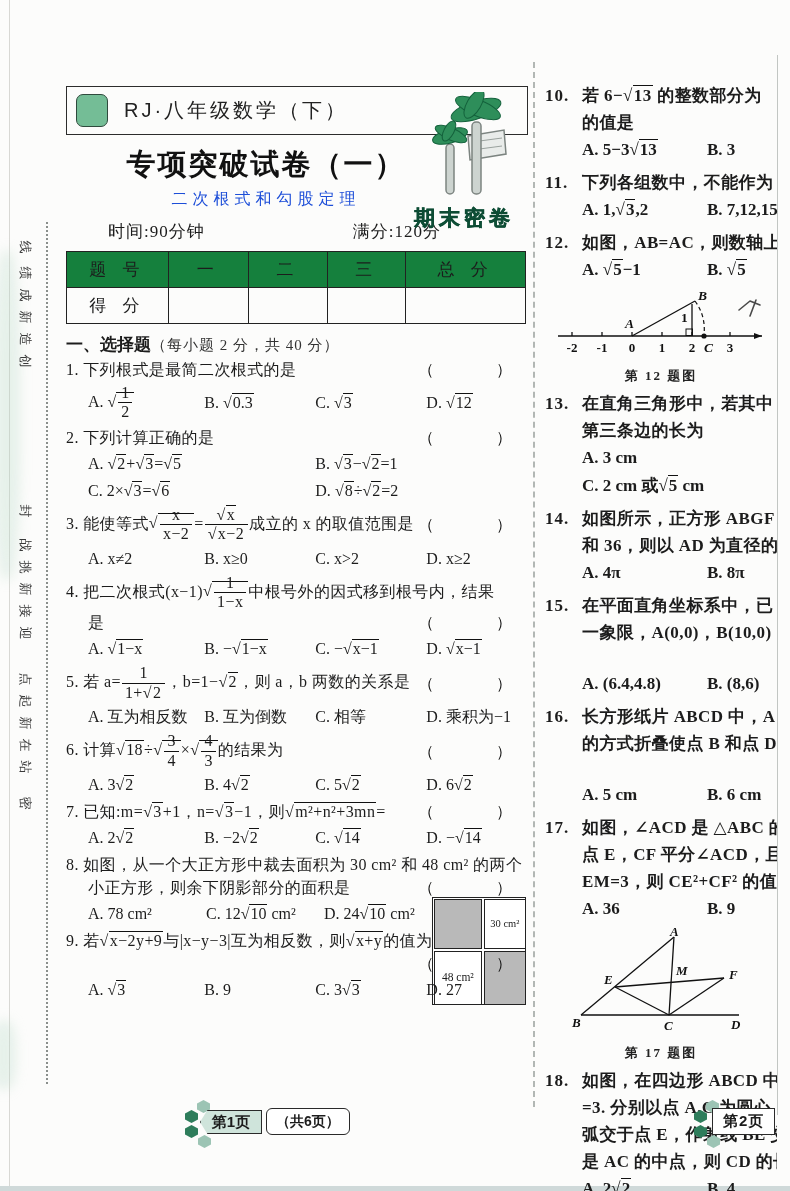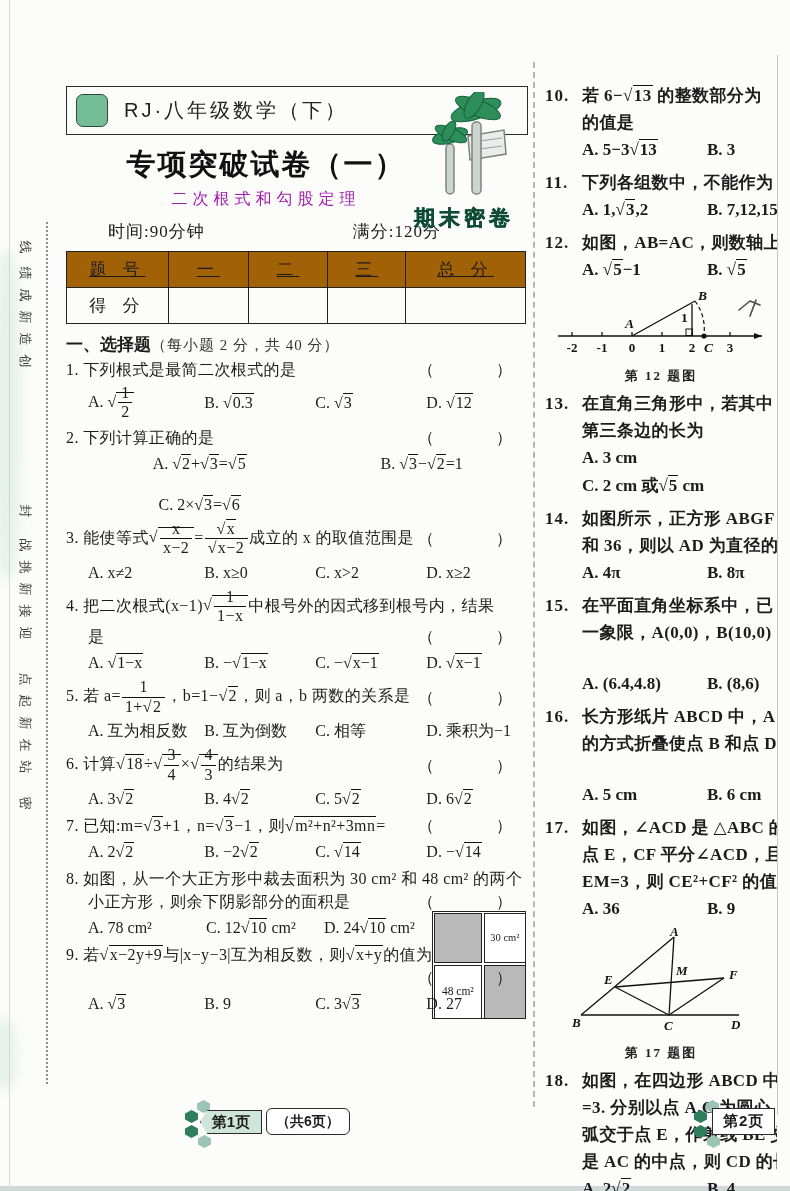--- a/index.html
+++ b/index.html
@@ -22,46 +22,46 @@
   .m-item span{display:block;transform:rotate(90deg);line-height:22px;}
   .m-i0{top:236px;} .m-i1{top:262px;} .m-i2{top:500px;} .m-i3{top:534px;} .m-i4{top:668px;} .m-i5{top:792px;}
   
   .col-left{position:absolute;left:66px;top:86px;width:462px;}
   .tab-box{position:relative;height:49px;border:1.6px solid #2c2c2c;border-radius:0;display:flex;align-items:center;}
   .tab-square{width:32px;height:33px;margin-left:9px;border:1.6px solid #2f4a3d;border-radius:7px;background:#74bd96;}
   .tab-title{margin-left:16px;font-family:"Liberation Sans","DejaVu Sans",sans-serif;
              font-size:20px;letter-spacing:3px;color:#222;}
   .main-title{margin-top:10px;width:400px;text-align:center;font-family:"Liberation Sans","DejaVu Sans",sans-serif;
               font-weight:900;font-size:29px;letter-spacing:2px;color:#111;}
-  .sub-title{width:400px;text-align:center;font-size:16px;letter-spacing:5px;margin-top:4px;color:#a21caf;}
+  .sub-title{width:400px;text-align:center;font-size:16px;letter-spacing:5px;margin-top:4px;color:#1d4ed8;}
   .badge-wrap{position:absolute;right:-6px;top:6px;width:140px;text-align:center;}
   .badge-label{margin-top:2px;font-family:"Liberation Sans","DejaVu Sans",sans-serif;font-weight:900;
                font-size:21px;letter-spacing:4px;color:#17694a;-webkit-text-stroke:.5px #0d4a33;}
   .time-row{margin-top:10px;display:flex;font-size:17px;letter-spacing:1px;}
   .time-row .t1{margin-left:42px;} .time-row .t2{margin-left:148px;}
   
   table.score{margin-top:8px;width:460px;border-collapse:collapse;border:1.7px solid #222;}
   table.score td{border:1.2px solid #222;height:36px;text-align:center;font-size:17px;letter-spacing:6px;}
-  table.score tr.hd td{background:#a16207;text-decoration:underline;}
+  table.score tr.hd td{background:#15803d;}
   table.score td.c0{width:102px;} table.score td.c1{width:80px;} table.score td.c2{width:80px;}
   table.score td.c3{width:78px;} table.score td.c4{width:120px;}
   
   .sec-head{margin-top:9px;font-size:17px;}
   .sec-head .st{font-family:"Liberation Sans","DejaVu Sans",sans-serif;font-weight:900;}
   .sec-head .sn{font-size:15px;color:#333;letter-spacing:1px;}
   
   .qwrap{margin-top:2px;}
   .q{position:relative;margin-bottom:4px;font-size:16px;line-height:23px;}
   .lstem{display:flex;align-items:center;}
   .lstem.cont{padding-left:22px;}
   .stxt{letter-spacing:.4px;}
   .paren{margin-left:auto;margin-right:6px;letter-spacing:10px;}
   .opts{display:grid;margin:3px 0 3px 22px;column-gap:4px;align-items:center;}
   .opts.cols4{grid-template-columns:1.05fr 1fr 1fr .95fr;}
-  .opts.cols2{grid-template-columns:1.05fr 1fr;row-gap:18px;text-align:center;}
+  .opts.cols2{grid-template-columns:1.05fr 1fr;row-gap:4px;}
   .opts.cols1{grid-template-columns:1fr 1fr 1fr;row-gap:5px;max-width:350px;}
   .opt{white-space:nowrap;}
   
   .sq{white-space:nowrap;}
   .ov{border-top:1.4px solid #111;padding:0 1px;margin-top:32px;}
   .fr{display:inline-flex;flex-direction:column;vertical-align:middle;text-align:center;margin:0 1px;}
   .fn{border-bottom:1.2px solid #111;padding:0 3px;line-height:1.15;}
   .fd{line-height:1.15;padding:0 3px;}
   
   .fig-q8{position:absolute;right:2px;top:44px;width:94px;height:108px;border:1.6px solid #222;background:#fff;
@@ -215,20 +215,21 @@
         </div>
         <div class="q">
           <div class="lstem">
             <span class="stxt">2. 下列计算正确的是</span>
             <span class="paren">（　　）</span>
           </div>
           <div class="opts cols2">
             <span class="opt">A. <span class="sq">√<span class="ov">2</span></span>+<span class="sq">√<span class="ov">3</span></span>=<span class="sq">√<span class="ov">5</span></span></span>
             <span class="opt">B. <span class="sq">√<span class="ov">3</span></span>−<span class="sq">√<span class="ov">2</span></span>=1</span>
             <span class="opt">C. 2×<span class="sq">√<span class="ov">3</span></span>=<span class="sq">√<span class="ov">6</span></span></span>
+            <span class="opt">D. <span class="sq">√<span class="ov">8</span></span>÷<span class="sq">√<span class="ov">2</span></span>=2</span>
           </div>
         </div>
         <div class="q">
           <div class="lstem">
             <span class="stxt">3. 能使等式<span class="sq">√<span class="ov"><span class="fr">
                     <span class="fn">x</span>
                     <span class="fd">x−2</span>
                   </span></span></span>=<span class="fr">
                 <span class="fn"><span class="sq">√<span class="ov">x</span></span></span>
                 <span class="fd"><span class="sq">√<span class="ov">x−2</span></span></span>

